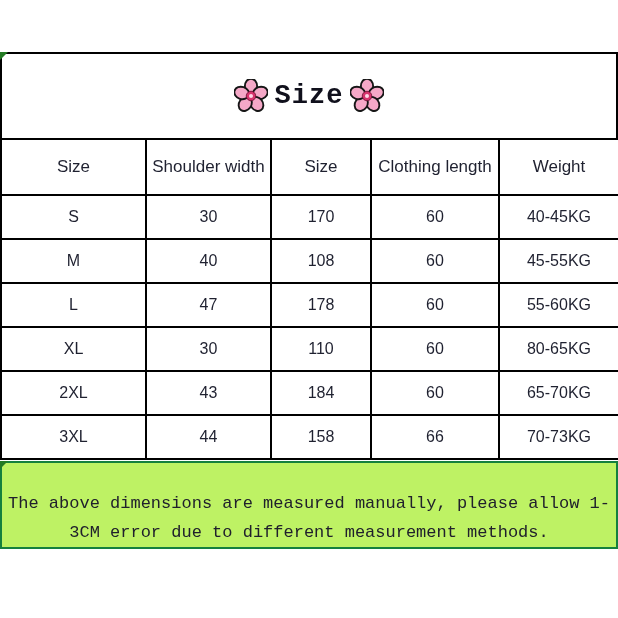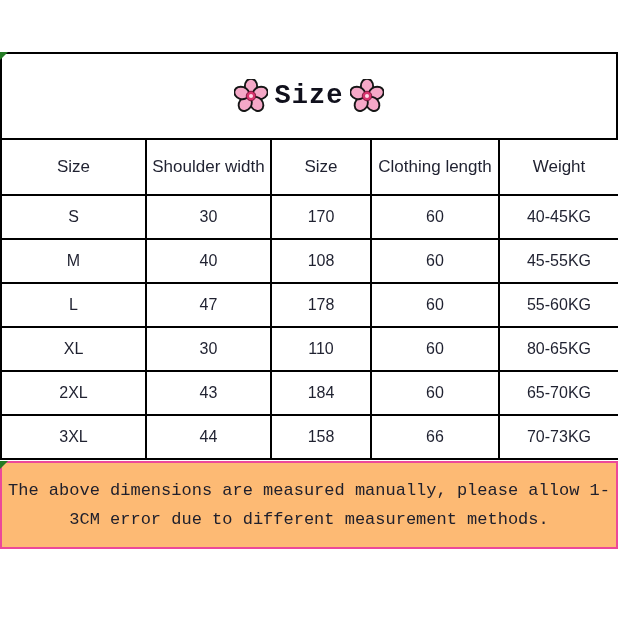--- a/index.html
+++ b/index.html
@@ -75,25 +75,25 @@
   table.size-table thead tr { height: 56px; }
   table.size-table thead th { font-size: 17px; }
   table.size-table tbody tr { height: 44px; }
   table.size-table tbody td { font-size: 16px; }
   
   .footer-box {
     position: relative;
     box-sizing: border-box;
     margin-top: 1px;
     height: 88px;
-    border: 2px solid #ec4899;
+    border: 2px solid #15803d;
     display: flex;
-    align-items: center;
+    align-items: flex-end;
     justify-content: center;
-    background: #fdba74;
+    background: #bef264;
   }
   .footer-text {
     font-family: "Liberation Mono", "DejaVu Sans Mono", monospace;
     font-size: 17px;
     line-height: 29px;
     color: #20202c;
     text-align: center;
     width: 612px;
   }
 </style>

